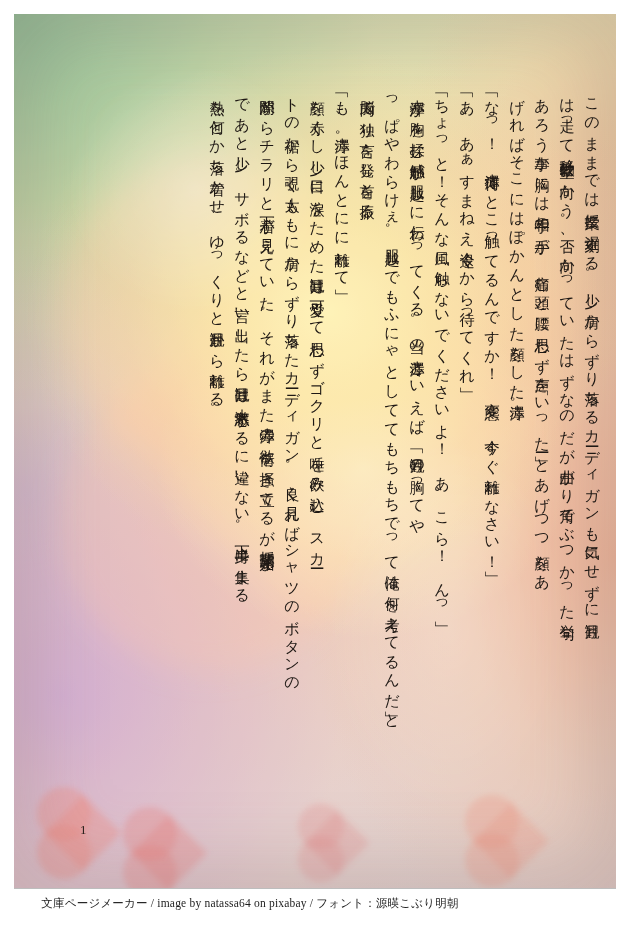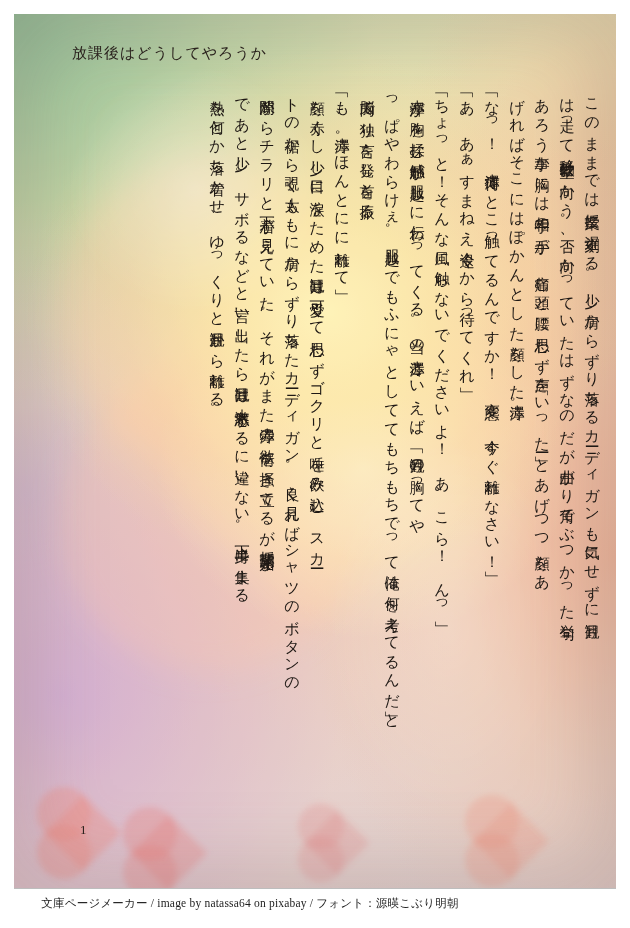--- a/index.html
+++ b/index.html
@@ -219,21 +219,20 @@
     <div class="layer l-yellow"></div>
     <div class="heart-small hs1"></div>
     <div class="heart-small hs2"></div>
     <div class="heart-small hs3"></div>
     <div class="heart-small hs4"></div>
     <div class="layer l-haze"></div>
     <div class="layer l-soft-white"></div>
     <div class="layer l-vignette"></div>
   </div>
 
-  <div id="title" class="jp">放課後はどうしてやろうか</div>
 
   <div id="body-col">
     <div class="vline jp">このままでは授業に遅刻する。少し肩からずり落ちるカーディガンも気にせずに観月</div>
     <div class="vline jp">は走って移動教室に向かう。否、向かっていたはずなのだが曲がり角でぶつかった挙句</div>
     <div class="vline jp">あろう事か胸には相手の手が。痛む頭と腰に思わず声を「いったー」とあげつつ顔をあ</div>
     <div class="vline jp">げればそこにはぽかんとした顔をした赤澤。</div>
     <div class="vline jp">「なっ！　赤澤何てとこ触ってるんですか！　変態！　今すぐ離れなさい！」</div>
     <div class="vline jp">「あ、あぁすまねえ今退くから待ってくれ」</div>
     <div class="vline jp">「ちょっと！そんな風に触らないでくださいよ！　あ、こら！　んっ」</div>
     <div class="vline jp">赤澤が胸を揉む感触が服越しに伝わってくる。当の赤澤といえば、「観月の胸ってや</div>

